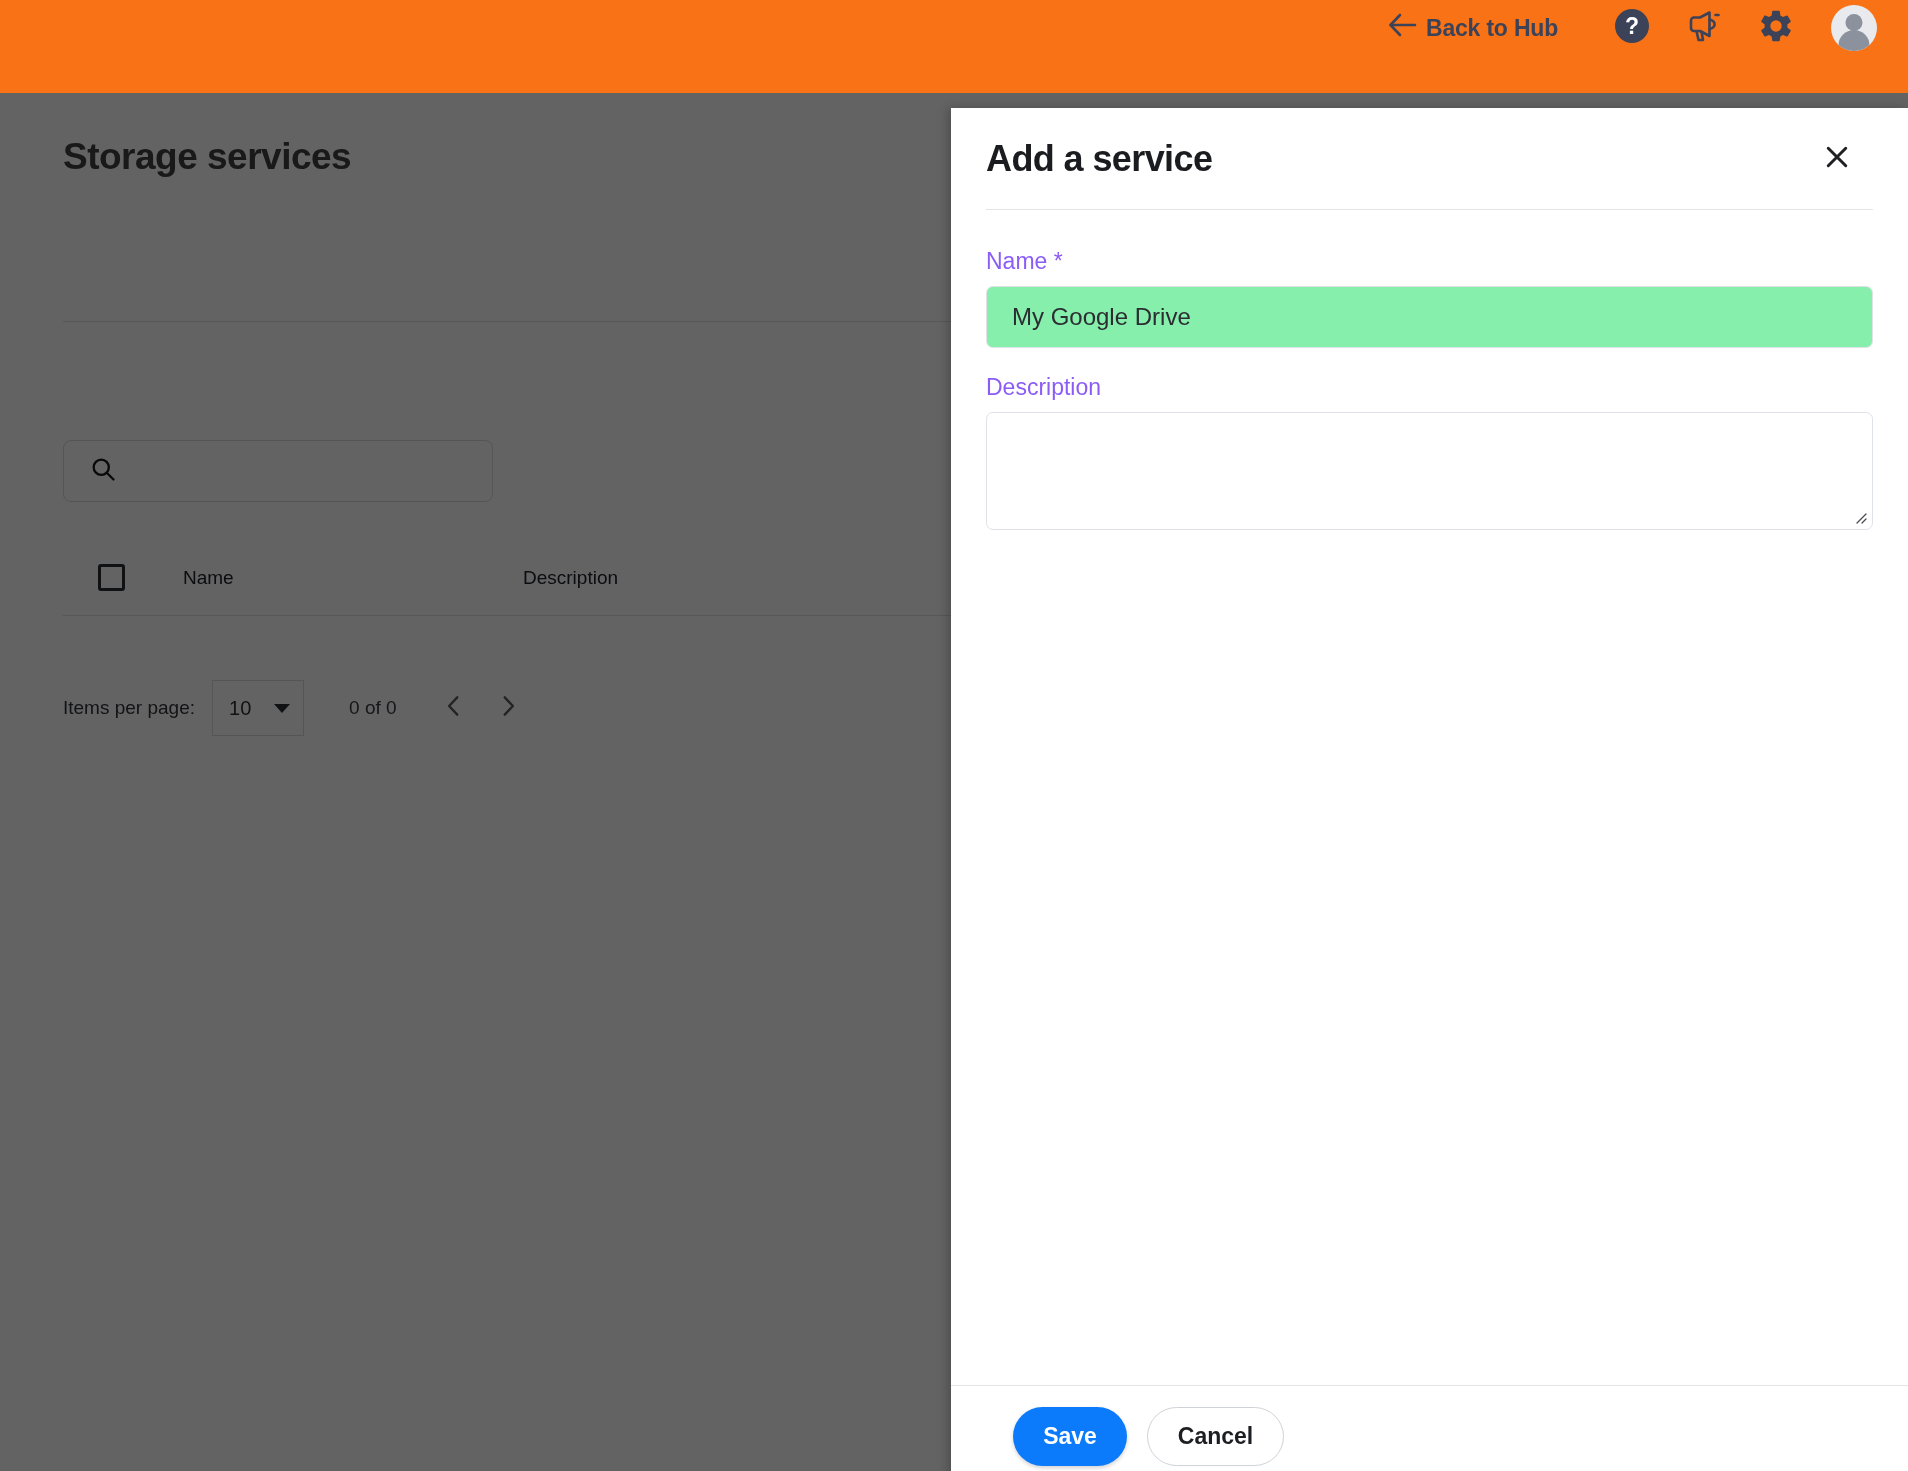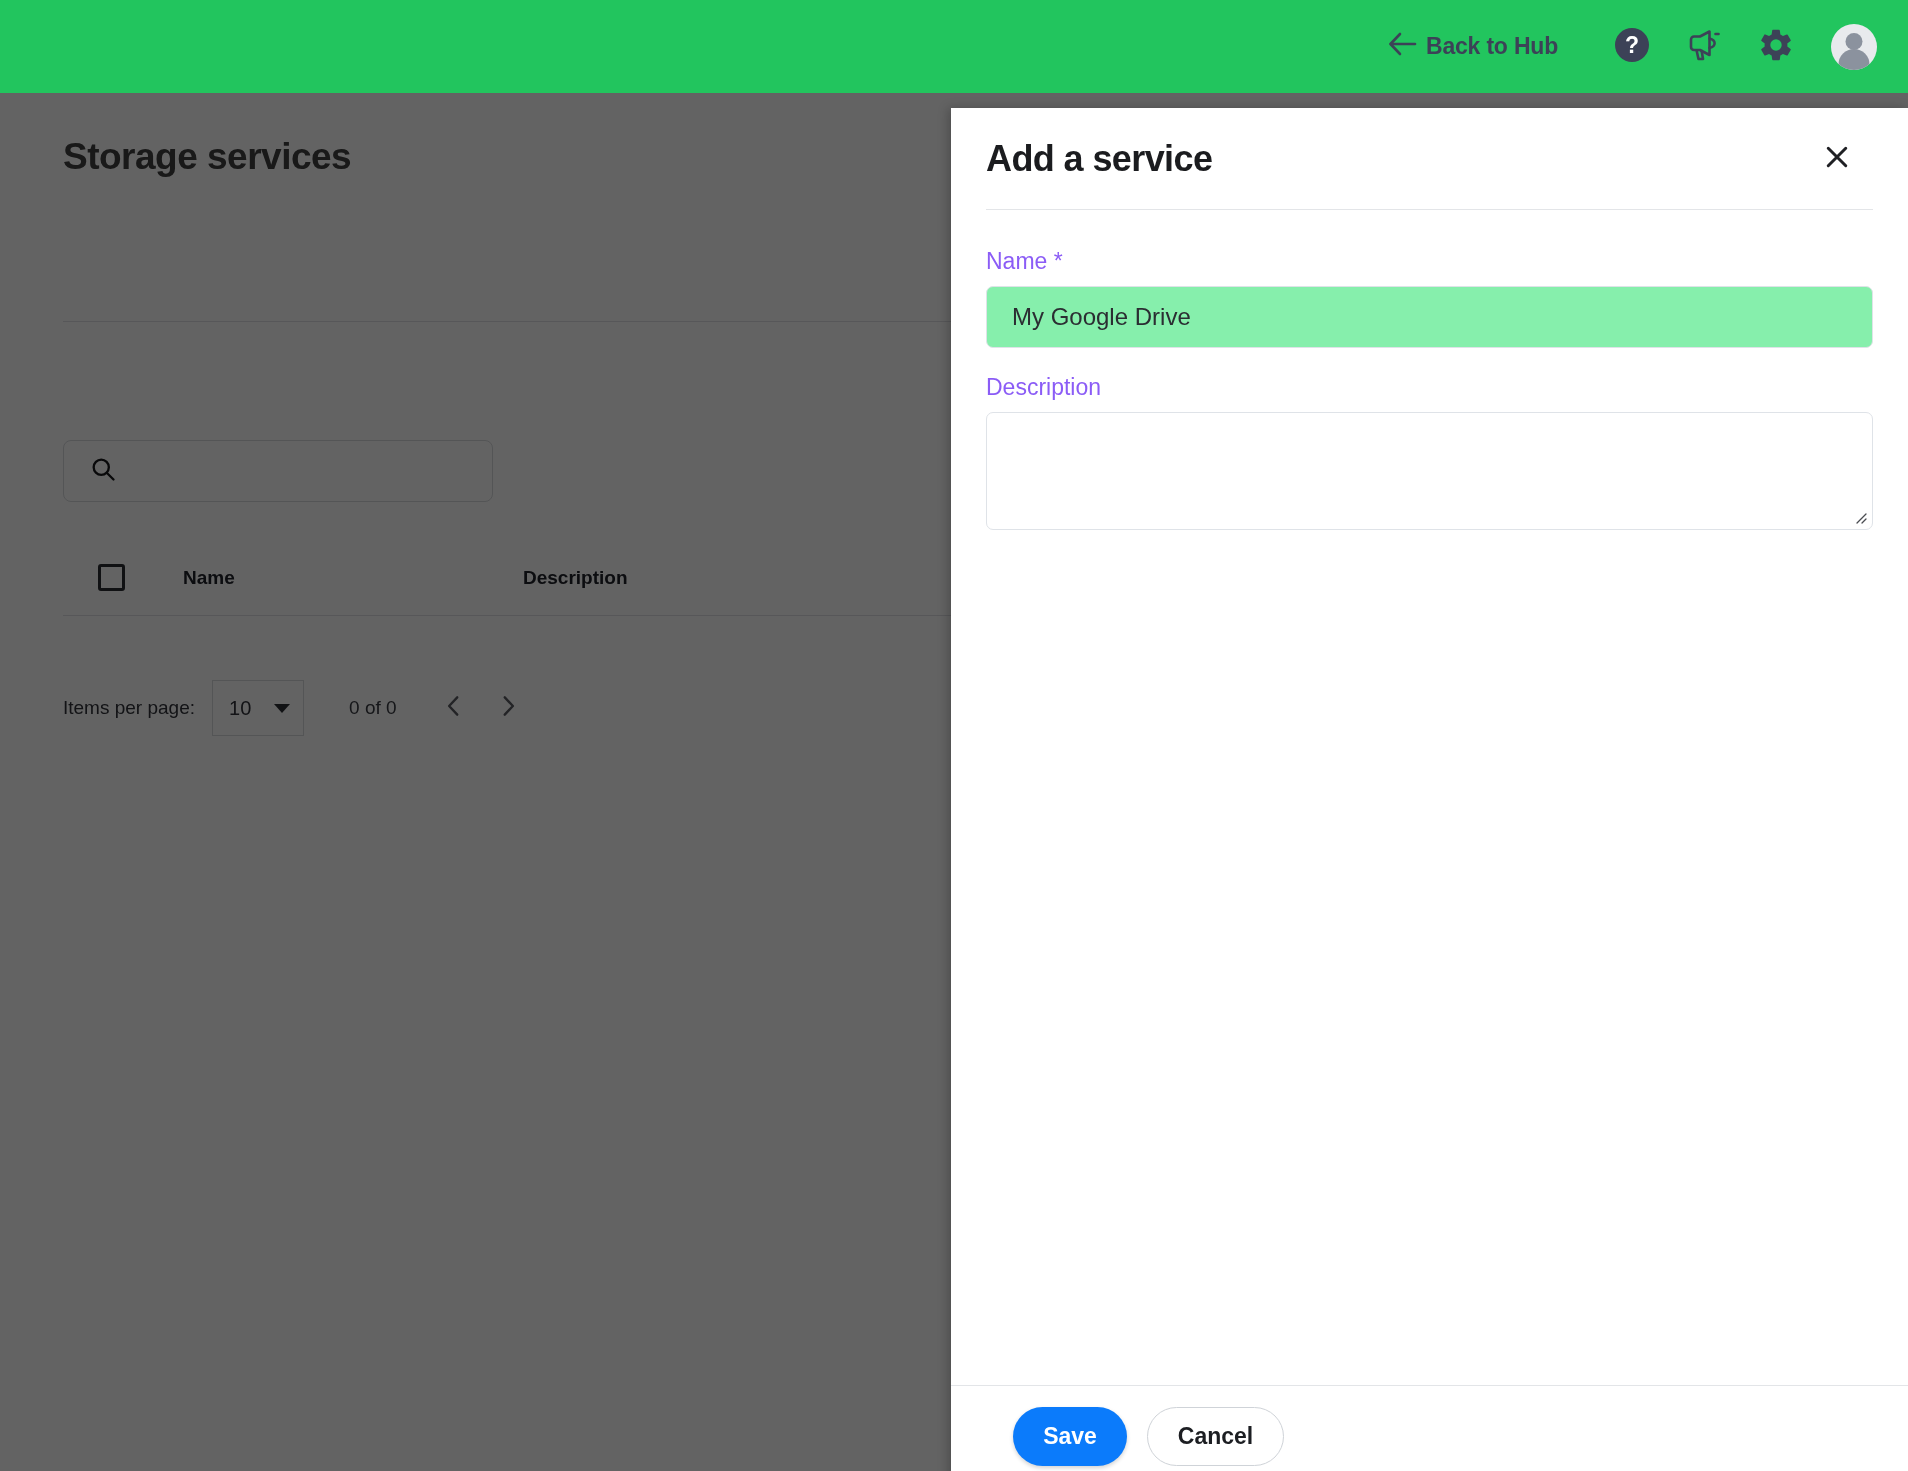--- a/index.html
+++ b/index.html
@@ -20,24 +20,24 @@
     height: 1471px;
     background: #ffffff;
   }
 
   
   .topbar {
     position: absolute;
     top: 0; left: 0;
     width: 1908px;
     height: 93px;
-    background: #22c55e;
+    background: #f97316;
     z-index: 40;
     display: flex;
-    align-items: center;
+    align-items: flex-start;
     justify-content: flex-end;
     padding-right: 26px;
   }
   .topbar-inner {
     display: flex;
     align-items: center;
     gap: 0px;
   }
   .back-to-hub {
     display: flex;
@@ -147,21 +147,21 @@
     padding-left: 35px;
   }
   .checkbox {
     width: 27px; height: 27px;
     border: 3px solid #2b2d31;
     border-radius: 3px;
     cursor: pointer;
   }
   .th {
     font-size: 19px;
-    font-weight: 700;
+    font-weight: 400;
     color: #20222a;
   }
   .th-name { width: 340px; }
 
   .paginator {
     position: absolute;
     left: 63px; top: 580px;
     width: 560px; height: 70px;
     display: flex;
     align-items: center;

